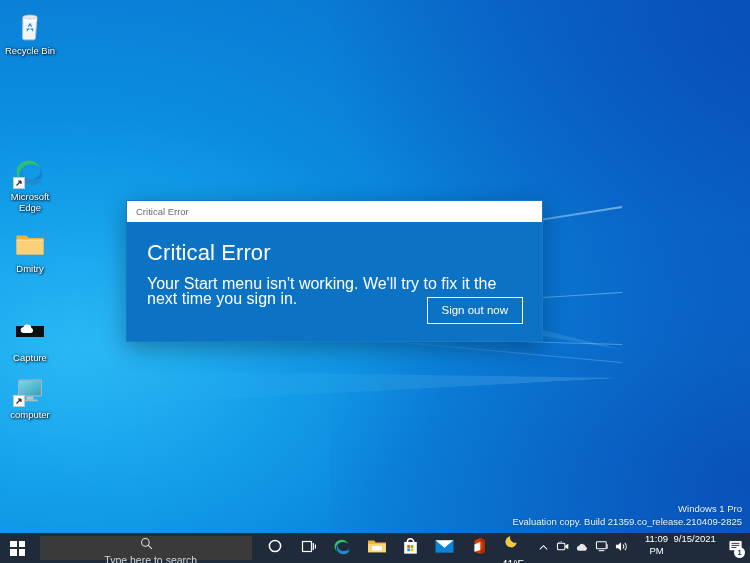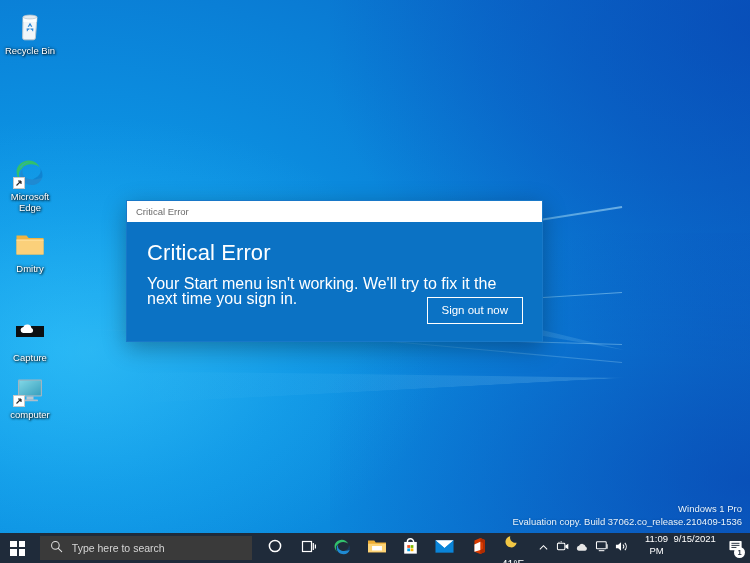--- a/index.html
+++ b/index.html
@@ -192,20 +192,21 @@
   }
   .win-logo i { background: #ffffff; display: block; }
 
   .search-box {
     width: 224px; height: 24px;
     margin-left: 4px;
     background: #3a3a3a;
     display: flex; align-items: center;
     padding-left: 10px;
     cursor: text;
+    flex-direction: column;
   }
   .search-box .mag { margin-right: 9px; display: block; }
   .search-placeholder {
     font-size: 10.5px;
     color: #d6d6d6;
   }
 
   .tb-icons { display: flex; align-items: center; margin-left: 6px; }
   .tb-btn {
     width: 34px; height: 30px;
@@ -368,21 +369,21 @@
       <div class="dialog-heading">Critical Error</div>
       <div class="dialog-message">Your Start menu isn't working. We'll try to fix it the next time you sign in.</div>
       <div class="dialog-actions">
         <button class="signout-btn">Sign out now</button>
       </div>
     </div>
   </div>
 
   <div class="watermark">
     <div>Windows 1 Pro</div>
-    <div>Evaluation copy. Build 37062.co_release.210409-1536</div>
+    <div>Evaluation copy. Build 21359.co_release.210409-2825</div>
   </div>
 
   <div class="taskbar">
 
     <div class="start-btn">
       <span class="win-logo">
         <i></i>
           <i></i>
           <i></i>
           <i></i>

